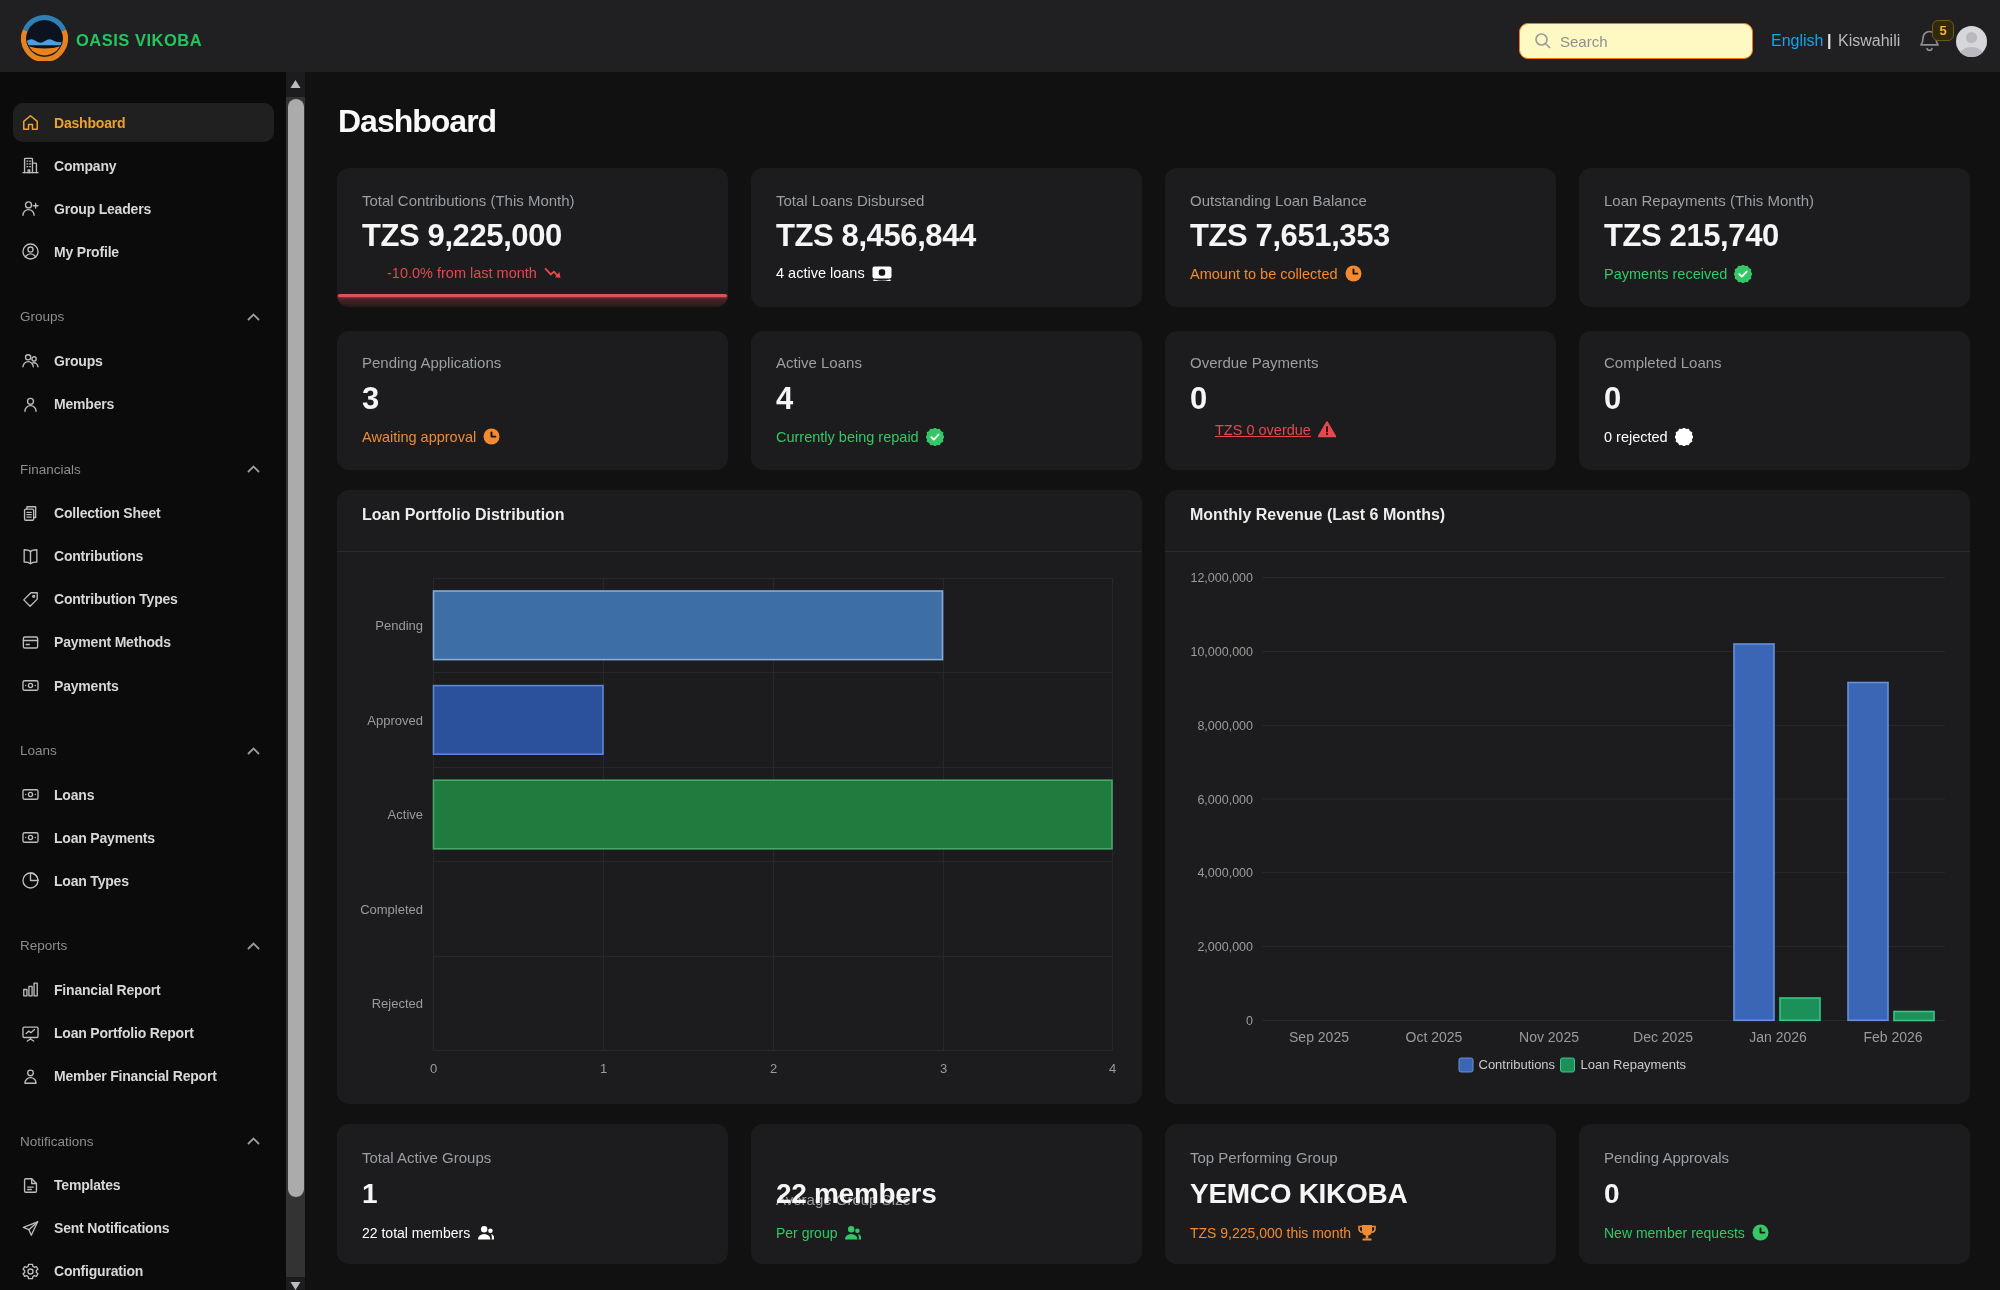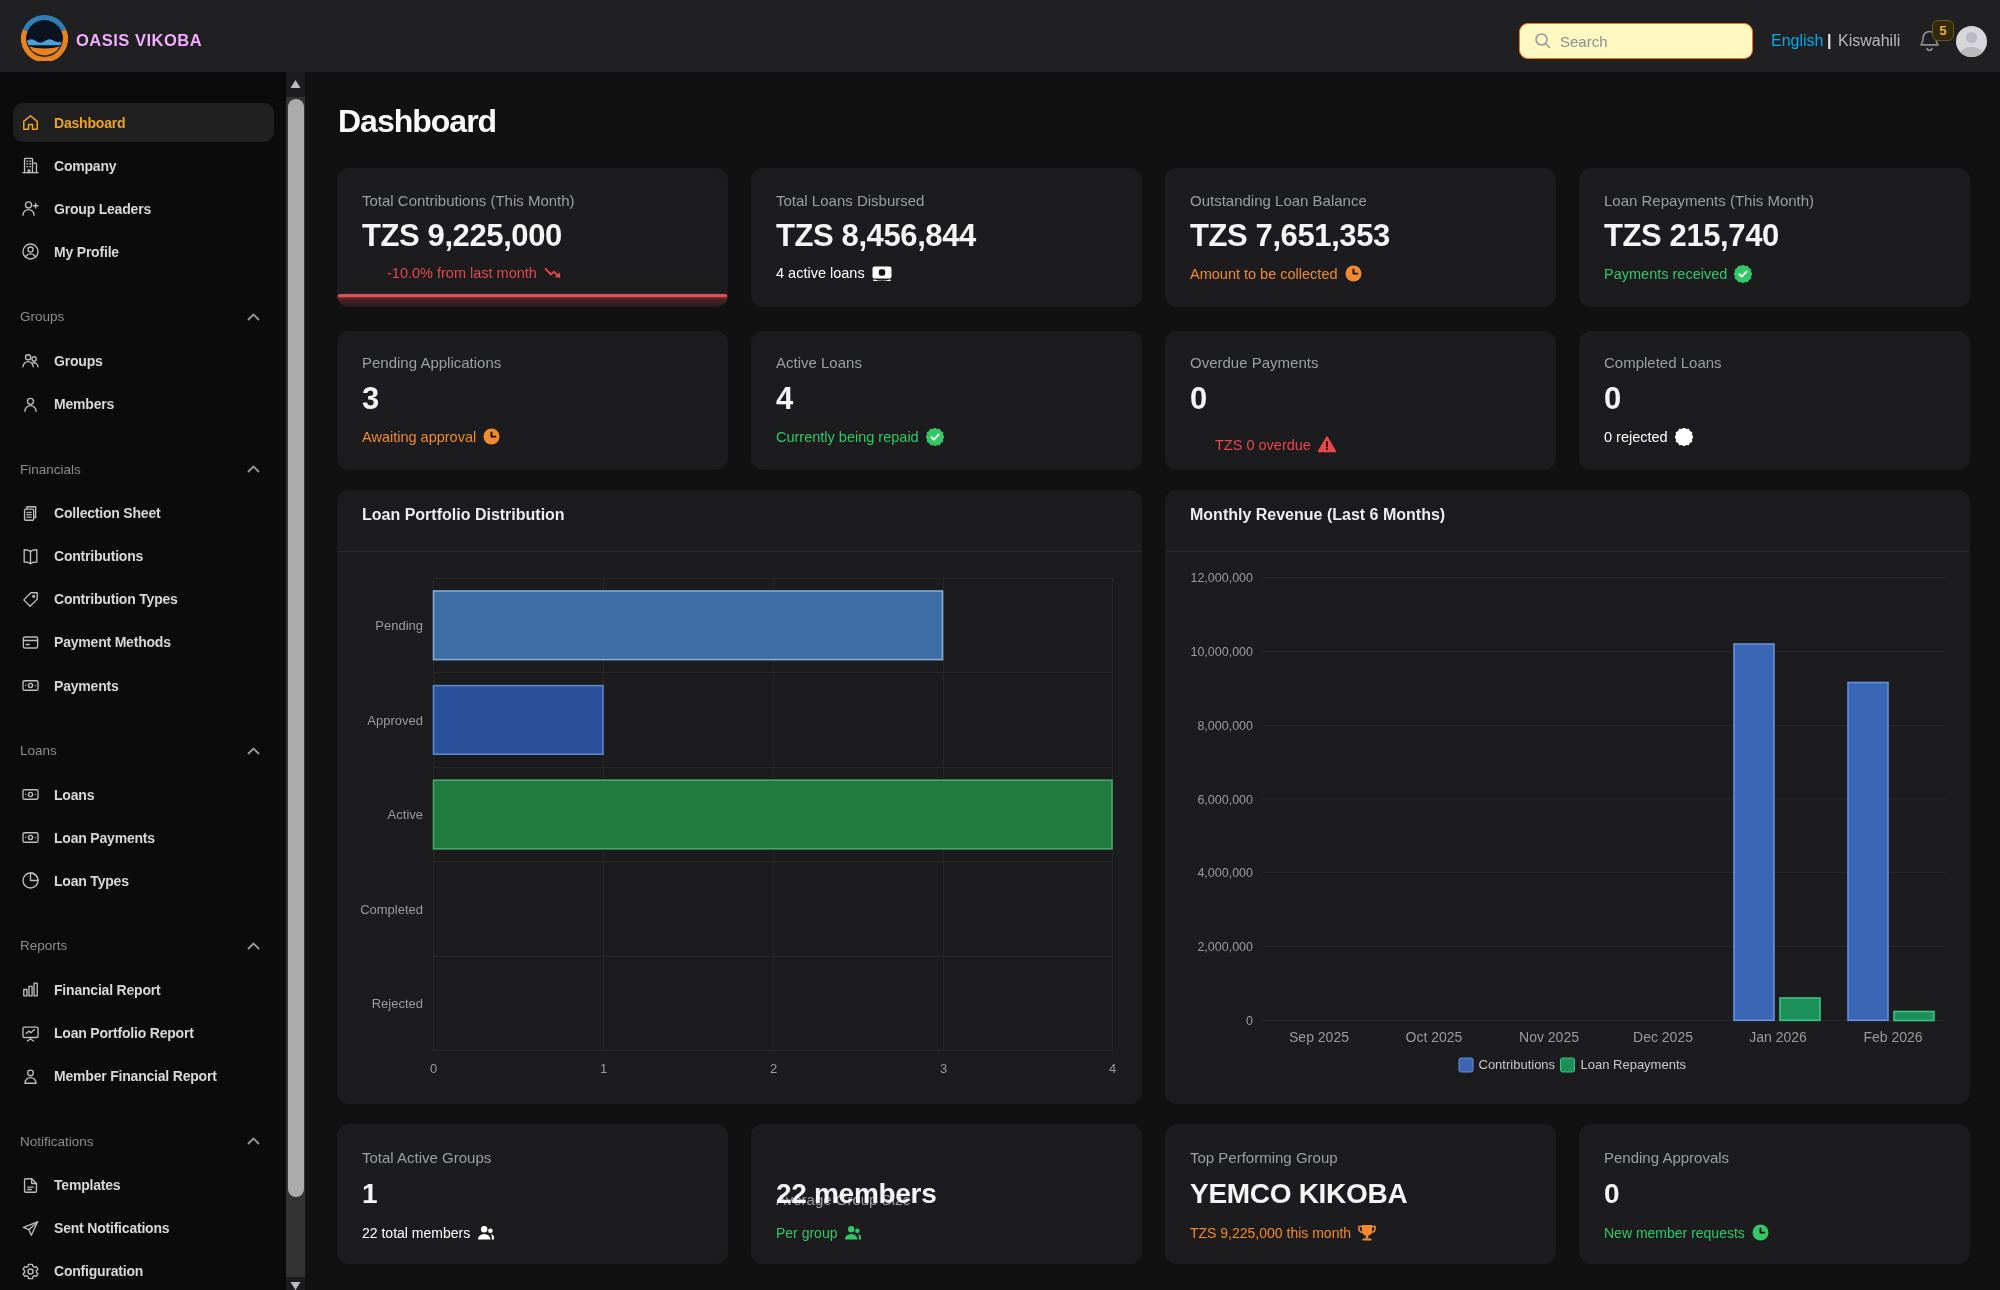--- a/index.html
+++ b/index.html
@@ -1,19 +1,19 @@
 <!DOCTYPE html>
 <html><head>
 <meta charset="utf-8">
 <style>
 * { margin:0; padding:0; box-sizing:border-box; }
 html,body { width:2000px; height:1290px; background:#111112; font-family:"Liberation Sans", sans-serif; overflow:hidden; }
 .topbar { position:absolute; left:0; top:0; width:2000px; height:72px; background:#202022; z-index:5; }
 .logo { position:absolute; left:21px; top:14px; width:47px; height:47px; }
-.brand { position:absolute; left:76px; top:31px; font-size:16.5px; font-weight:bold; color:#f0abfc; letter-spacing:0.5px; }
+.brand { position:absolute; left:76px; top:31px; font-size:16.5px; font-weight:bold; color:#22c55e; letter-spacing:0.5px; }
 .search { position:absolute; left:1519px; top:23px; width:234px; height:36px; background:#fef9c3; border:1px solid #f97316; border-radius:9px; }
 .search .mag { position:absolute; left:14px; top:8px; }
 .search .ph { position:absolute; left:40px; top:9px; font-size:15px; color:#8e8e92; }
 .lang { position:absolute; top:32px; font-size:16px; }
 .bellwrap { position:absolute; left:1918px; top:29px; }
 .badge { position:absolute; left:1932px; top:20px; width:22px; height:21px; background:#33290c; border:1px solid #6b5a1e; border-radius:6px; color:#f2b33d; font-size:13px; font-weight:bold; text-align:center; line-height:19px; }
 .avatar { position:absolute; left:1956px; top:26px; width:31px; height:31px; border-radius:50%; background:#d7d7db; overflow:hidden; }
 .sidebar { position:absolute; left:0; top:72px; width:286px; height:1218px; background:#0b0b0c; }
 .nav { padding-top:31px; }
 .nitem { height:39px; margin:0 12px 4.15px 13px; border-radius:10px; display:flex; align-items:center; padding-left:8px; color:#d8d8d8; font-size:14px; font-weight:bold; letter-spacing:-0.2px; }
@@ -280,21 +280,21 @@
 <div class="card" style="left:751px;top:331px;width:391px;height:139px;">
   <div class="lbl" style="top:23px;">Active Loans</div>
   <div class="val" style="top:50px;">4</div>
   <div class="sub green" style="top:97px;">Currently being repaid <svg width="18" height="18">
         <use href="#i-seal"></use>
       </svg></div>
 </div>
 <div class="card" style="left:1165px;top:331px;width:391px;height:139px;">
   <div class="lbl" style="top:23px;">Overdue Payments</div>
   <div class="val" style="top:50px;">0</div>
-  <div class="sub red" style="top:105px;">TZS 0 overdue <svg width="18" height="17">
+  <div class="sub red" style="top:90px;text-decoration:underline;">TZS 0 overdue <svg width="18" height="17">
         <use href="#i-warn"></use>
       </svg></div>
 </div>
 <div class="card" style="left:1579px;top:331px;width:391px;height:139px;">
   <div class="lbl" style="top:23px;">Completed Loans</div>
   <div class="val" style="top:50px;">0</div>
   <div class="sub blue" style="top:97px;">0 rejected <svg width="18" height="18">
         <use href="#i-seal"></use>
       </svg></div>
 </div>

